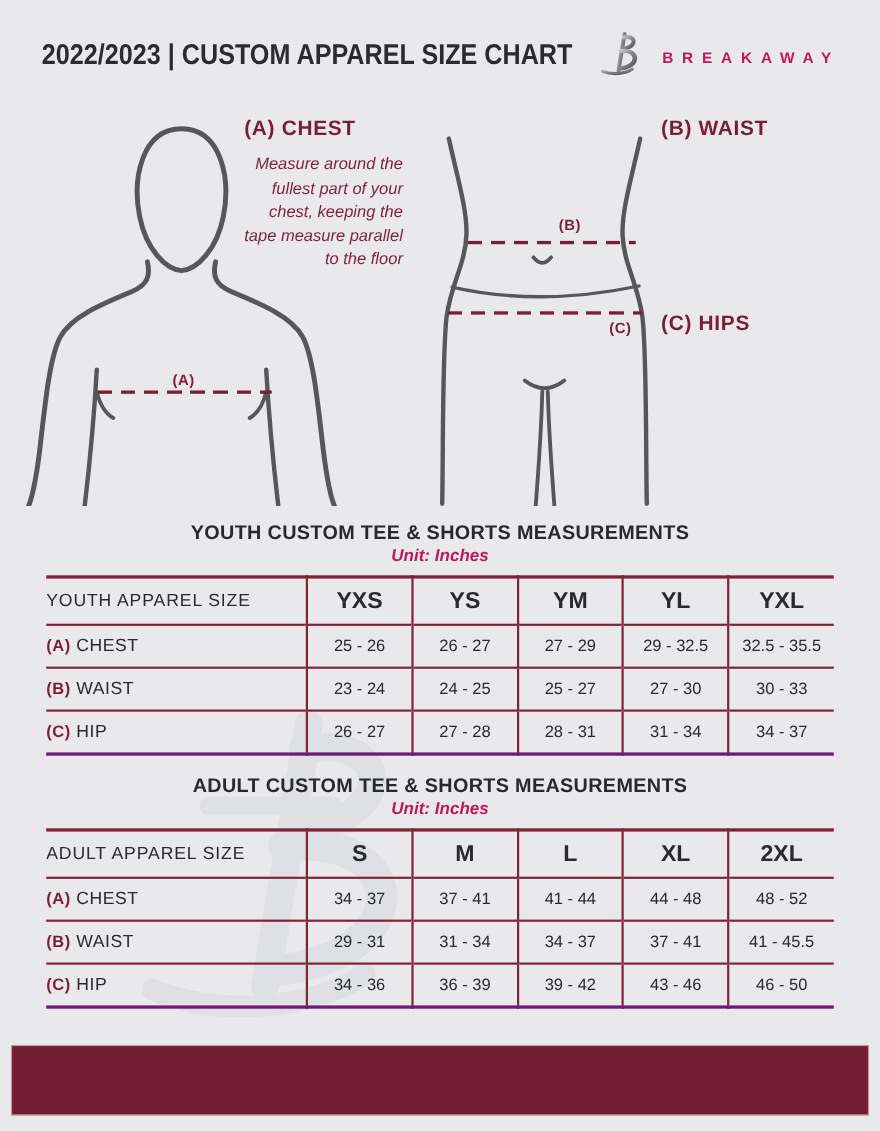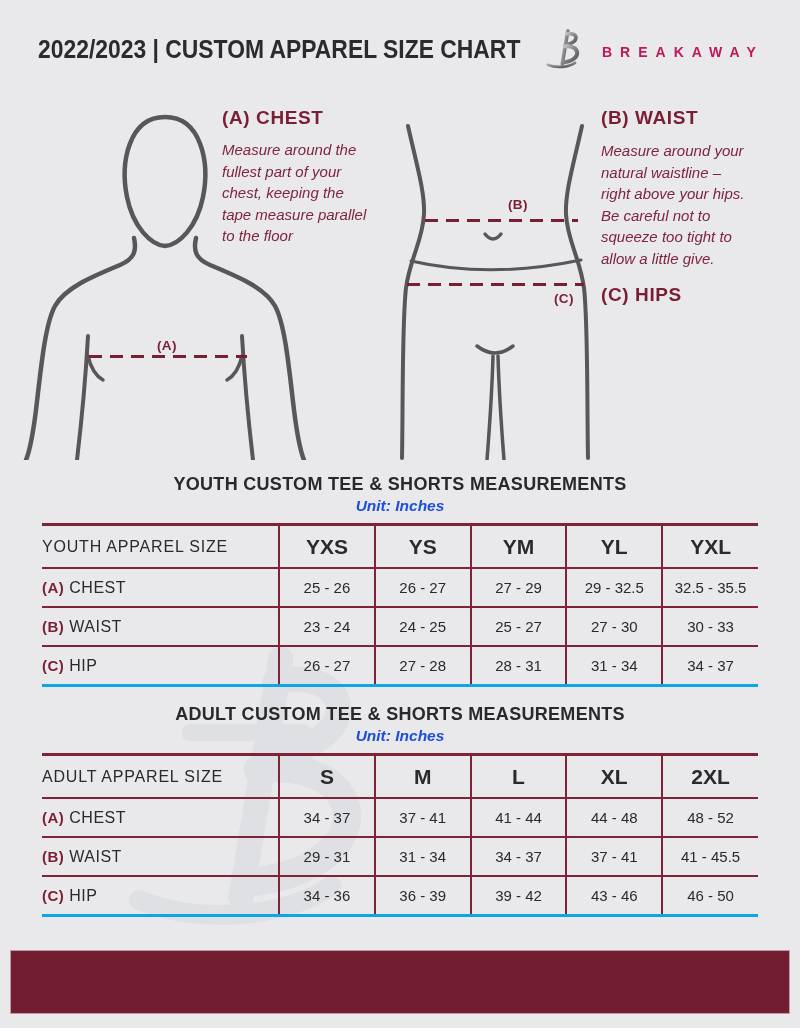--- a/index.html
+++ b/index.html
@@ -44,49 +44,49 @@
   .measure-heading {
     position:absolute; margin:0;
     font-size:19px; font-weight:bold; color:#7a1e35; letter-spacing:0.6px;
   }
   .measure-text {
     position:absolute; margin:0;
     font-size:15px; font-style:italic; color:#7e2440;
     line-height:21.5px; white-space:pre-line;
   }
   .h-chest { left:222px; top:107px; }
-  .t-chest { left:222px; top:139px; }
+  .t-chest { left:222px; top:139px;text-align:right; }
   .h-waist { left:601px; top:107px; }
   .t-waist { left:601px; top:140px; }
   .h-hips  { left:601px; top:284px; }
   .t-hips  { left:601px; top:316px; }
   
   .table-block { position:absolute; left:0; width:800px; }
   .tb-youth { top:474px; }
   .tb-adult { top:704px; }
   .table-title {
     margin:0; text-align:center;
     font-size:18px; font-weight:bold; color:#29292b; letter-spacing:0.3px;
   }
   .table-unit {
     margin:2px 0 0 0; text-align:center;
-    font-size:15.5px; font-weight:bold; font-style:italic; color:#1d4ed8;
+    font-size:15.5px; font-weight:bold; font-style:italic; color:#be185d;
   }
   table.size-table {
     border-collapse:collapse; table-layout:fixed;
     width:716px; margin:8px 0 0 42px;
   }
   table.size-table col.c-label { width:237px; }
   table.size-table th, table.size-table td {
     border-left:2px solid #7f2438; padding:0; color:#2a2a2c;
   }
   table.size-table th:first-child, table.size-table td:first-child { border-left:none; }
   table.size-table thead tr { border-top:3px solid #7f2438; border-bottom:2px solid #7f2438; }
   table.size-table tbody tr { border-bottom:2px solid #7f2438; }
-  table.size-table tbody tr:last-child { border-bottom:3px solid #0ea5e9; }
+  table.size-table tbody tr:last-child { border-bottom:3px solid #701a75; }
   th.size-col {
     height:41px; text-align:left; padding-left:18px;
     font-weight:normal; font-size:16px; letter-spacing:0.8px; color:#333336;
   }
   th.size-cell { height:41px; font-size:21px; font-weight:bold; text-align:center; }
   td.row-label {
     height:37px; text-align:left; padding-left:18px;
     font-size:16px; letter-spacing:0.5px;
   }
   td.row-label b { color:#7a1e35; font-size:15px; }
@@ -158,26 +158,20 @@
   <span class="marker marker-c">(C)</span>
 
   <h3 class="measure-heading h-chest">(A) CHEST</h3>
   <p class="measure-text t-chest">Measure around the
 fullest part of your
 chest, keeping the
 tape measure parallel
 to the floor</p>
 
   <h3 class="measure-heading h-waist">(B) WAIST</h3>
-  <p class="measure-text t-waist">Measure around your
-natural waistline –
-right above your hips.
-Be careful not to
-squeeze too tight to
-allow a little give.</p>
 
   <h3 class="measure-heading h-hips">(C) HIPS</h3>
 
   <svg class="watermark" width="500" height="340" viewBox="0 0 120 120" preserveAspectRatio="xMidYMid meet" aria-hidden="true">
     <g fill="none" stroke="#dfe0e3" stroke-linecap="round">
       <path d="M62 12 L48 96" stroke-width="9"></path>
       <path d="M60 20 C88 14 93 42 56 47" stroke-width="9"></path>
       <path d="M54 51 C94 46 99 86 50 91" stroke-width="10"></path>
       <path d="M12 97 C34 106 64 103 80 92" stroke-width="7"></path>
       <path d="M30 38 L70 38" stroke-width="6"></path>

